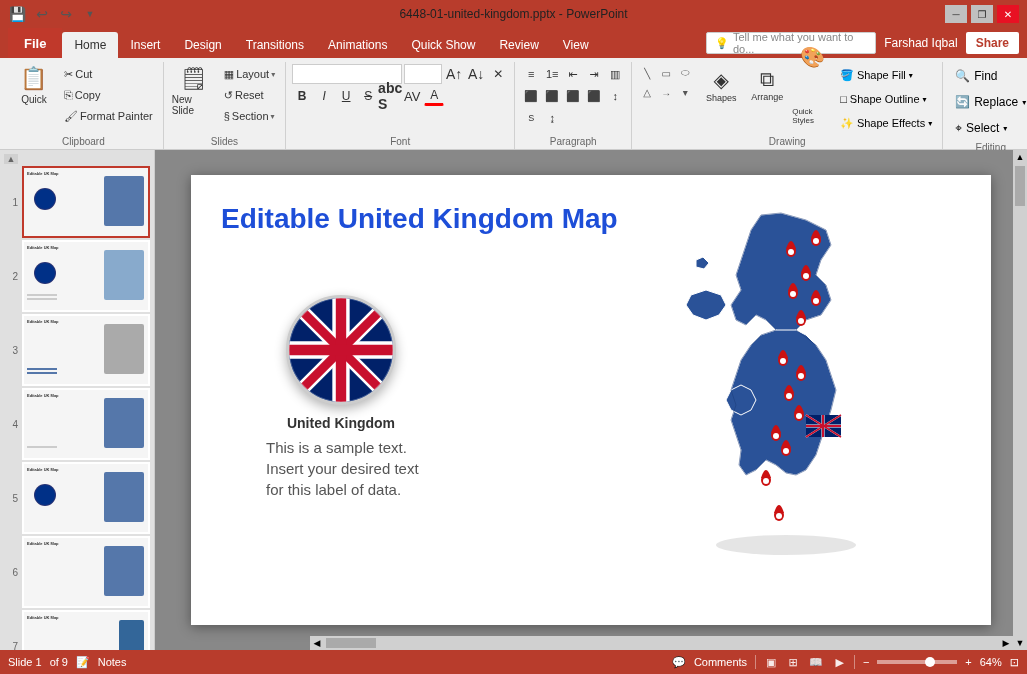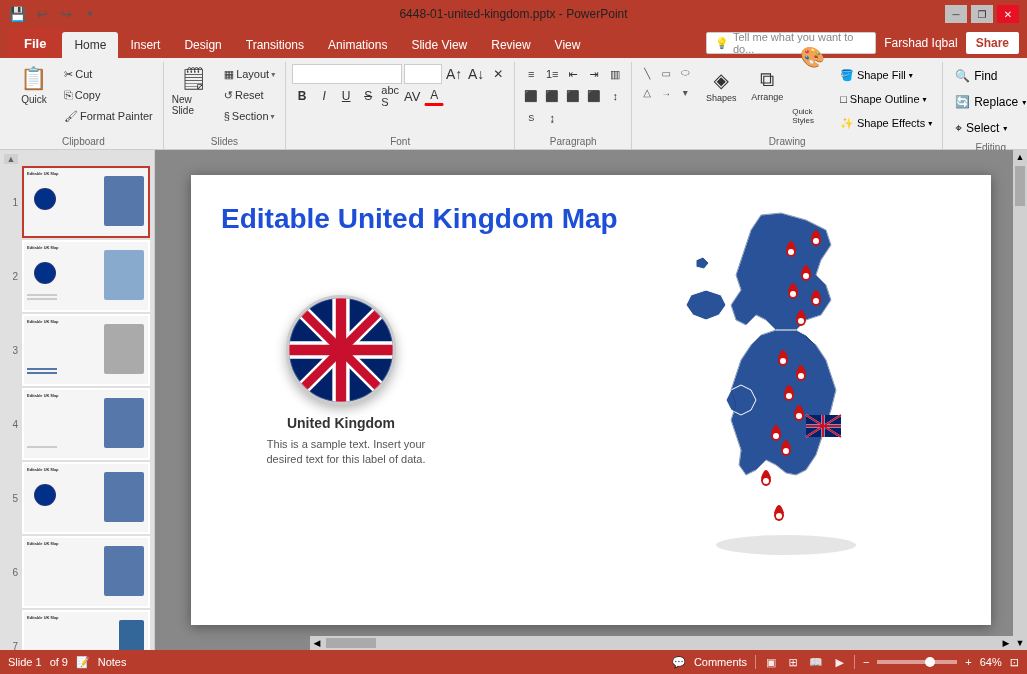--- a/index.html
+++ b/index.html
@@ -378,23 +378,22 @@
       font-size: 14px;
       font-weight: bold;
       color: #333;
       text-align: center;
       width: 150px;
     }
     .uk-desc {
       position: absolute;
       left: 75px;
       top: 262px;
-      font-size: 11px;
+      font-size: 15px;
       color: #555;
-      text-align: center;
       width: 160px;
       line-height: 1.4;
     }
 
     
     .uk-map-container {
       position: absolute;
       right: 20px;
       top: 30px;
       width: 340px;
@@ -474,21 +473,21 @@
   </div>
 </div>
 
 <div id="ribbon-tabs">
   <div class="file-tab">File</div>
   <div class="ribbon-tab active">Home</div>
   <div class="ribbon-tab">Insert</div>
   <div class="ribbon-tab">Design</div>
   <div class="ribbon-tab">Transitions</div>
   <div class="ribbon-tab">Animations</div>
-  <div class="ribbon-tab">Slide View</div>
+  <div class="ribbon-tab">Quick Show</div>
   <div class="ribbon-tab">Review</div>
   <div class="ribbon-tab">View</div>
   <div class="ribbon-right">
     <div class="search-box">
       <span>💡</span>
       <span style="margin-left:4px;">Tell me what you want to do...</span>
     </div>
     <span class="user-name">Farshad Iqbal</span>
     <button class="share-btn">Share</button>
   </div>
@@ -554,21 +553,21 @@
           <input type="text" class="font-size-select" value="" style="">
           <span class="font-btn" style="font-size:14px;">A↑</span>
           <span class="font-btn" style="font-size:14px;">A↓</span>
           <span class="font-btn">✕</span>
         </div>
         <div class="font-row2">
           <span class="font-btn bold">B</span>
           <span class="font-btn italic">I</span>
           <span class="font-btn underline">U</span>
           <span class="font-btn strike">S</span>
-          <span class="font-btn" style="font-size:11px;">abc<br>S</span>
+          <span class="font-btn" style="font-size:14px;font-weight:bold;">abc<br>S</span>
           <span class="font-btn" style="font-size:13px;">AV</span>
           <span class="font-btn" style="border-bottom:3px solid red;">
               <span>A</span>
             </span>
         </div>
       </div>
     </div>
     <div class="ribbon-group-label">Font</div>
   </div>
 

